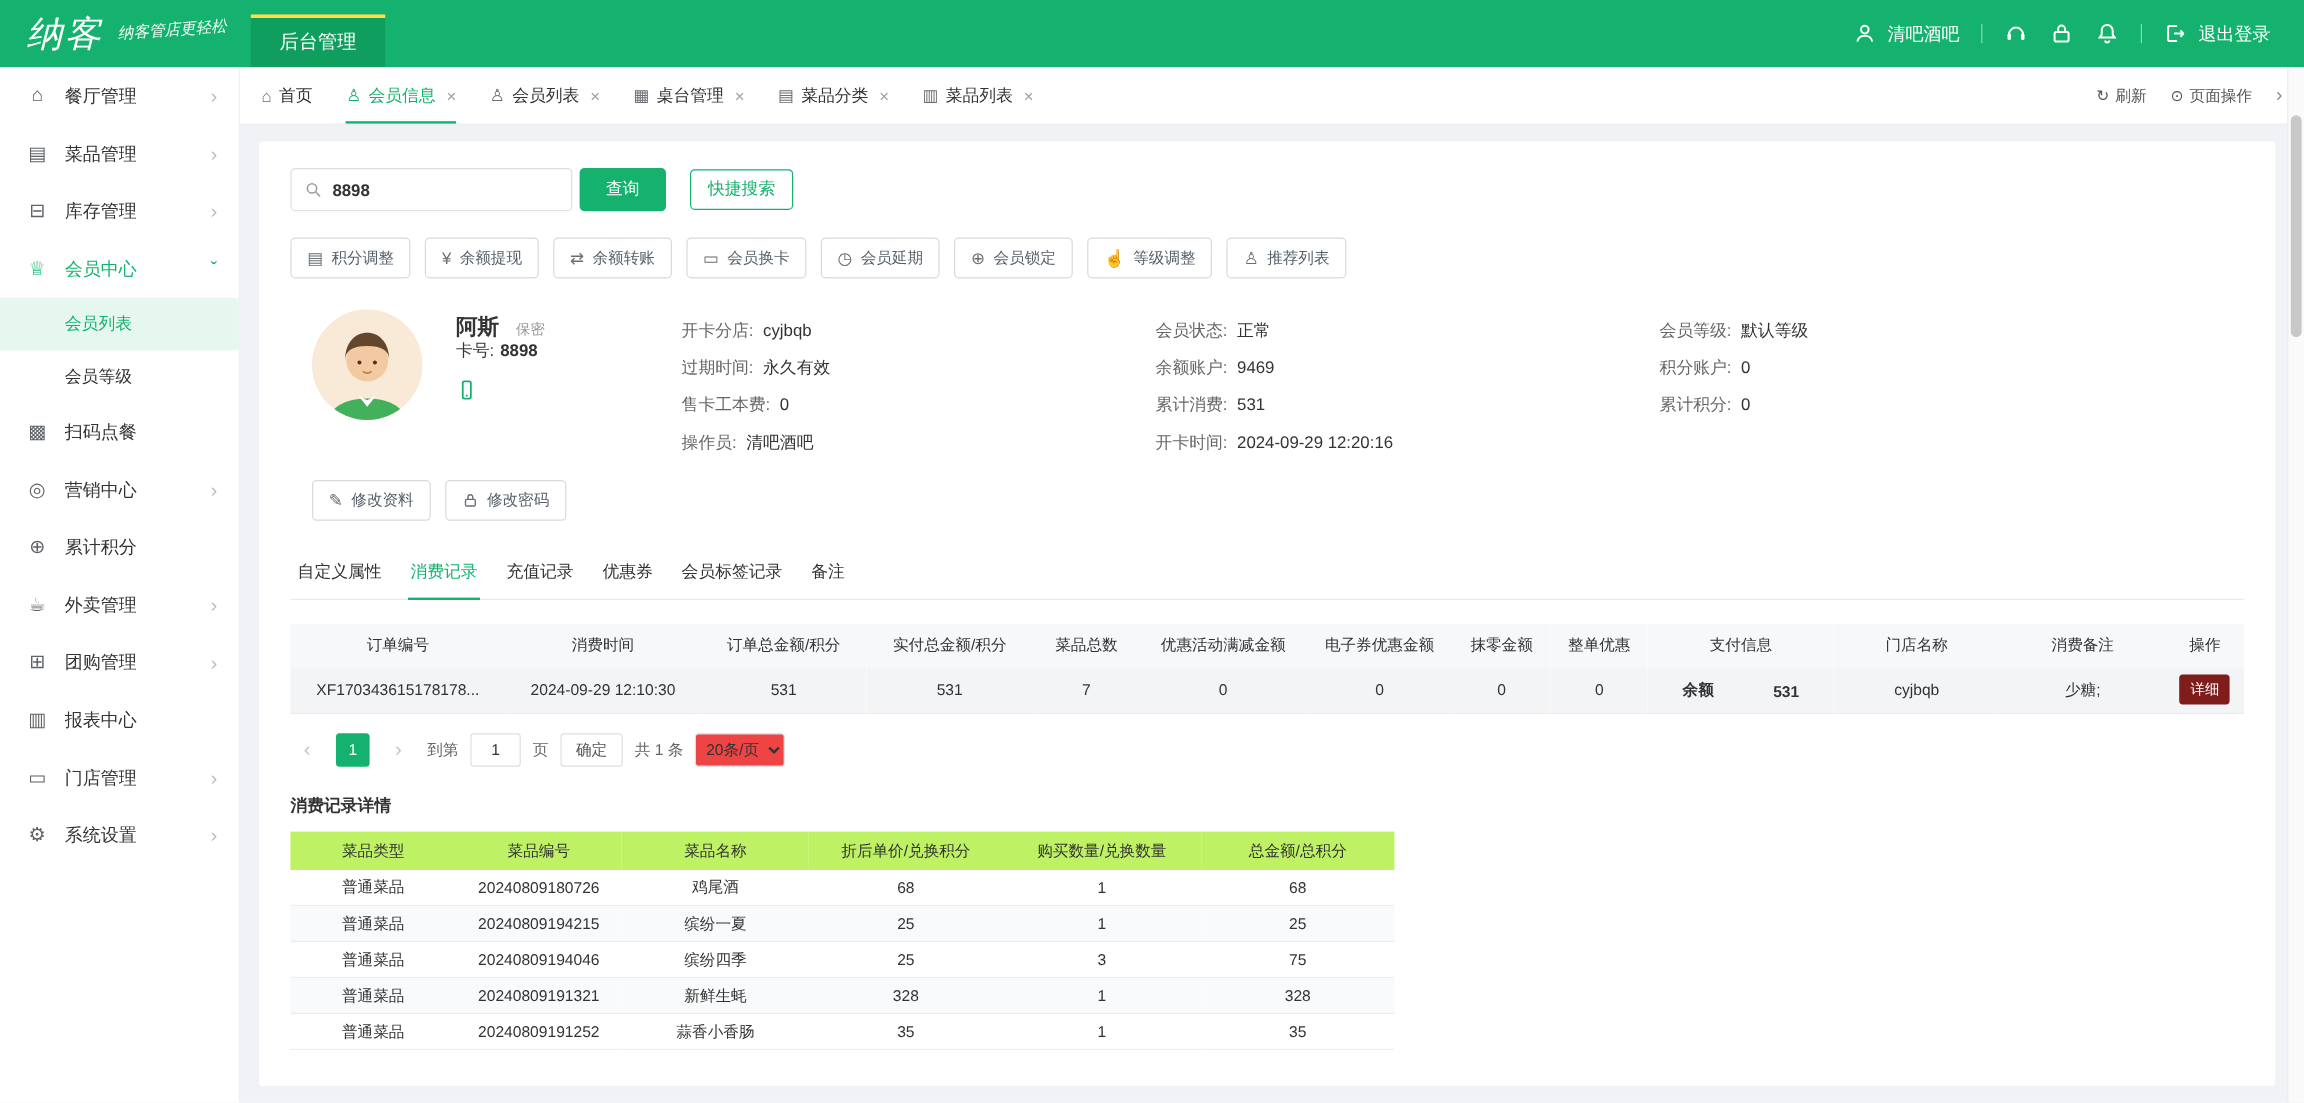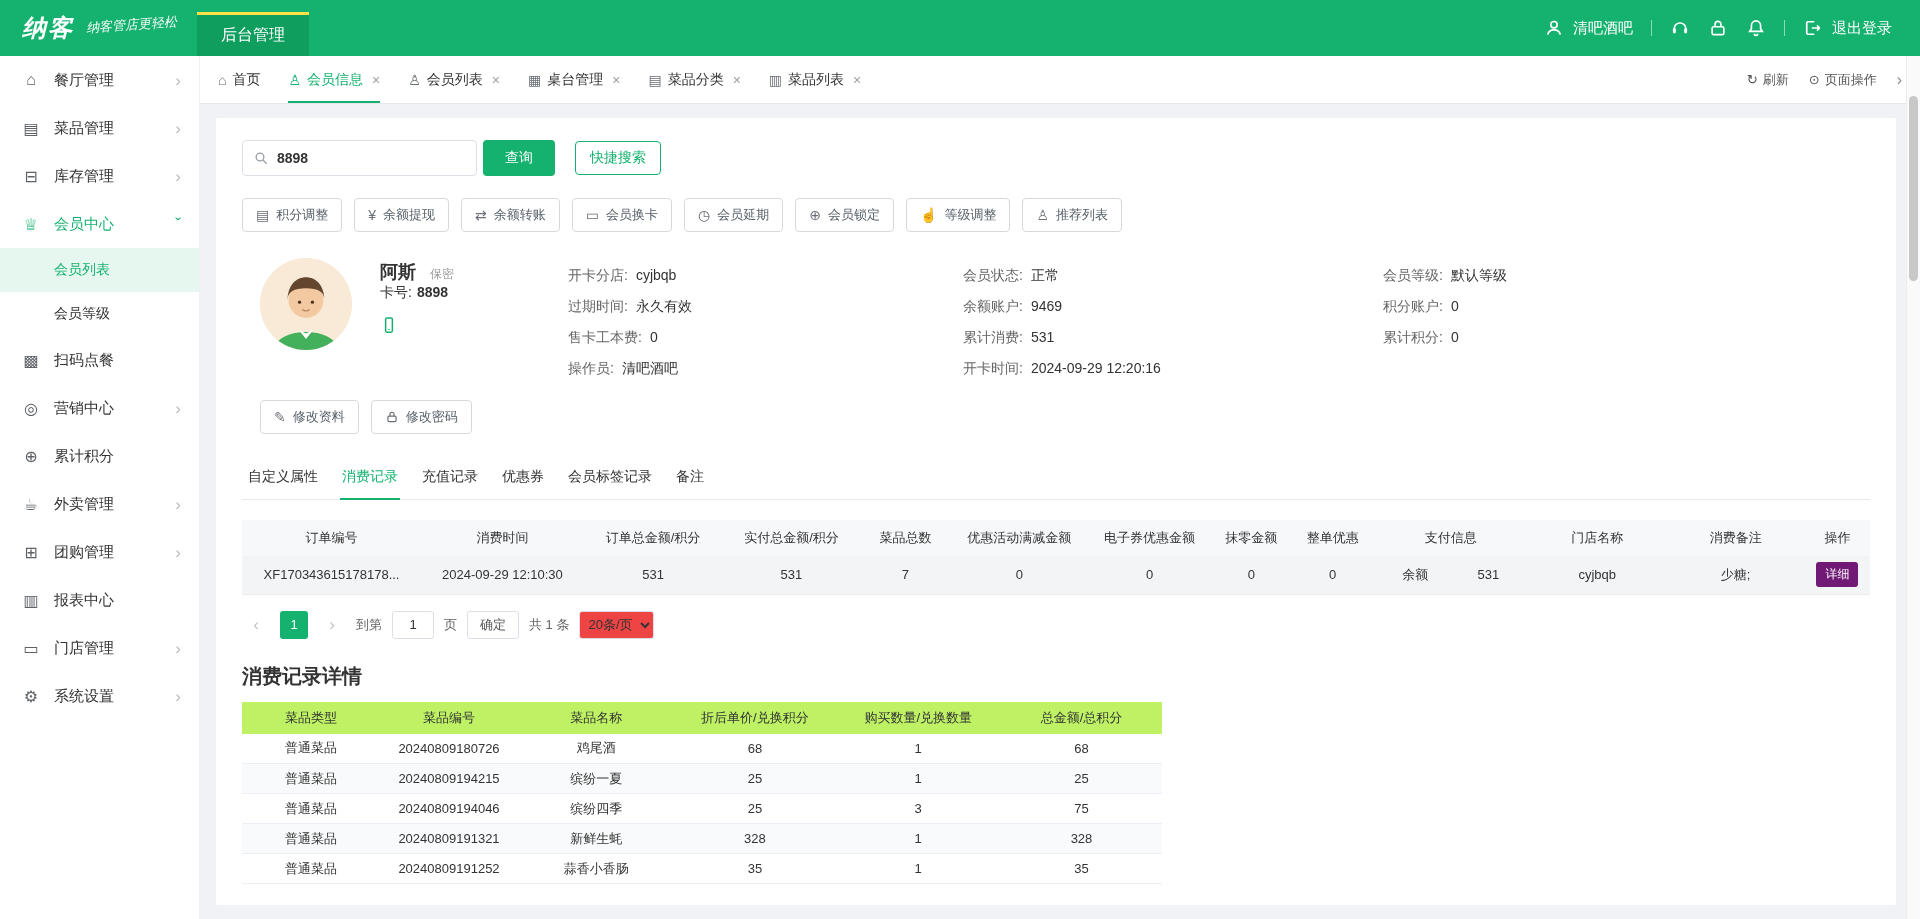--- a/index.html
+++ b/index.html
@@ -7,21 +7,21 @@
   body {
     font-family:"Liberation Sans","DejaVu Sans",sans-serif;
     font-size:14px; color:#333; background:#f0f2f5;
     display:flex; flex-direction:column;
   }
   svg { display:block; }
 
   
   .topbar { height:56px; background:#15b26f; color:#fff; display:flex; align-items:stretch; flex-shrink:0; }
   .logo-wrap { display:flex; align-items:center; gap:12px; padding:0 20px 0 22px; }
-  .logo { font-size:24px; font-weight:bold; font-style:italic; letter-spacing:2px; }
+  .logo { font-size:30px; font-weight:normal; font-style:italic; letter-spacing:2px; }
   .slogan { font-size:13px; font-style:italic; opacity:.95; transform:rotate(-4deg); margin-top:-6px; }
   .nav-tab { align-self:flex-end; height:44px; padding:0 24px; background:#0f9e5e;
              border-top:3px solid #fde047; display:flex; align-items:center;
              font-size:16px; cursor:pointer; }
   .topbar-right { margin-left:auto; display:flex; align-items:center; gap:18px; padding-right:28px; font-size:15px; }
   .tb-icon { width:20px; height:20px; cursor:pointer; }
   .tb-divider { width:1px; height:16px; background:rgba(255,255,255,.5); }
   .tb-group { display:flex; align-items:center; gap:9px; cursor:pointer; }
 
   
@@ -96,35 +96,35 @@
   .dtab { padding:10px 2px 13px; font-size:14px; position:relative; cursor:pointer; }
   .dtab.active { color:#15b26f; }
   .dtab.active::after { content:""; position:absolute; left:0; right:0; bottom:-1px; height:2px; background:#15b26f; }
 
   
   table { border-collapse:collapse; }
   .orders-table { width:100%; table-layout:fixed; margin-top:20px; font-size:13px; }
   .orders-table th { background:#f7f8fa; font-weight:normal; color:#333; height:36px; padding:0 4px; white-space:nowrap; overflow:hidden; }
   .orders-table td { height:38px; text-align:center; background:#f3f4f6; border-bottom:1px solid #ececee; padding:0 4px;
                      white-space:nowrap; overflow:hidden; text-overflow:ellipsis; color:#333; }
-  .pay-wrap { display:flex; justify-content:space-around; align-items:center; }
-  .btn-detail { background:#701a75; color:#fff; border:none; border-radius:3px; padding:4px 9px; font-size:12px; cursor:pointer; font-family:inherit; }
+  .pay-wrap { display:flex; justify-content:space-around; align-items:flex-end;font-weight:bold; }
+  .btn-detail { background:#7f1d1d; color:#fff; border:none; border-radius:3px; padding:4px 9px; font-size:12px; cursor:pointer; font-family:inherit; }
 
   
   .pager { display:flex; align-items:center; gap:10px; margin-top:16px; font-size:13px; color:#666; }
   .pg-arrow { width:28px; height:28px; display:flex; align-items:center; justify-content:center; color:#c0c4cc; font-size:17px; cursor:pointer; }
   .pg-num { width:28px; height:28px; background:#15b26f; color:#fff; display:flex; align-items:center; justify-content:center; border-radius:3px; cursor:pointer; }
   .pg-input { width:42px; height:28px; border:1px solid #dcdfe6; border-radius:3px; text-align:center; font-size:13px; color:#333;
               font-family:inherit; outline:none; }
   .pg-confirm { height:28px; padding:0 12px; background:#fff; border:1px solid #dcdfe6; border-radius:3px; font-size:13px; color:#555; cursor:pointer; font-family:inherit; }
   .pg-select { height:28px; border:1px solid #dcdfe6; border-radius:3px; font-size:13px; color:#333; padding:0 4px;
                font-family:inherit; outline:none; background:#ef4444; }
 
   
-  .details-title { font-size:20px; font-weight:bold; margin-top:24px; }
+  .details-title { font-size:14px; font-weight:bold; margin-top:24px; }
   .details-table { width:920px; table-layout:fixed; margin-top:12px; font-size:13px; }
   .details-table th { background:#bef264; font-weight:normal; color:#333; height:32px; }
   .details-table td { height:30px; text-align:center; border-bottom:1px solid #ebeef5; color:#333; }
   .details-table tr:nth-child(even) td { background:#f9fafb; }
 
   
   .scrollbar { position:absolute; right:0; top:0; bottom:0; width:14px; background:#fafafa; border-left:1px solid #ececec; }
   .scroll-thumb { position:absolute; top:40px; left:2px; width:9px; height:185px; background:#c8c8c8; border-radius:5px; cursor:grab; }
 </style>
 </head>

